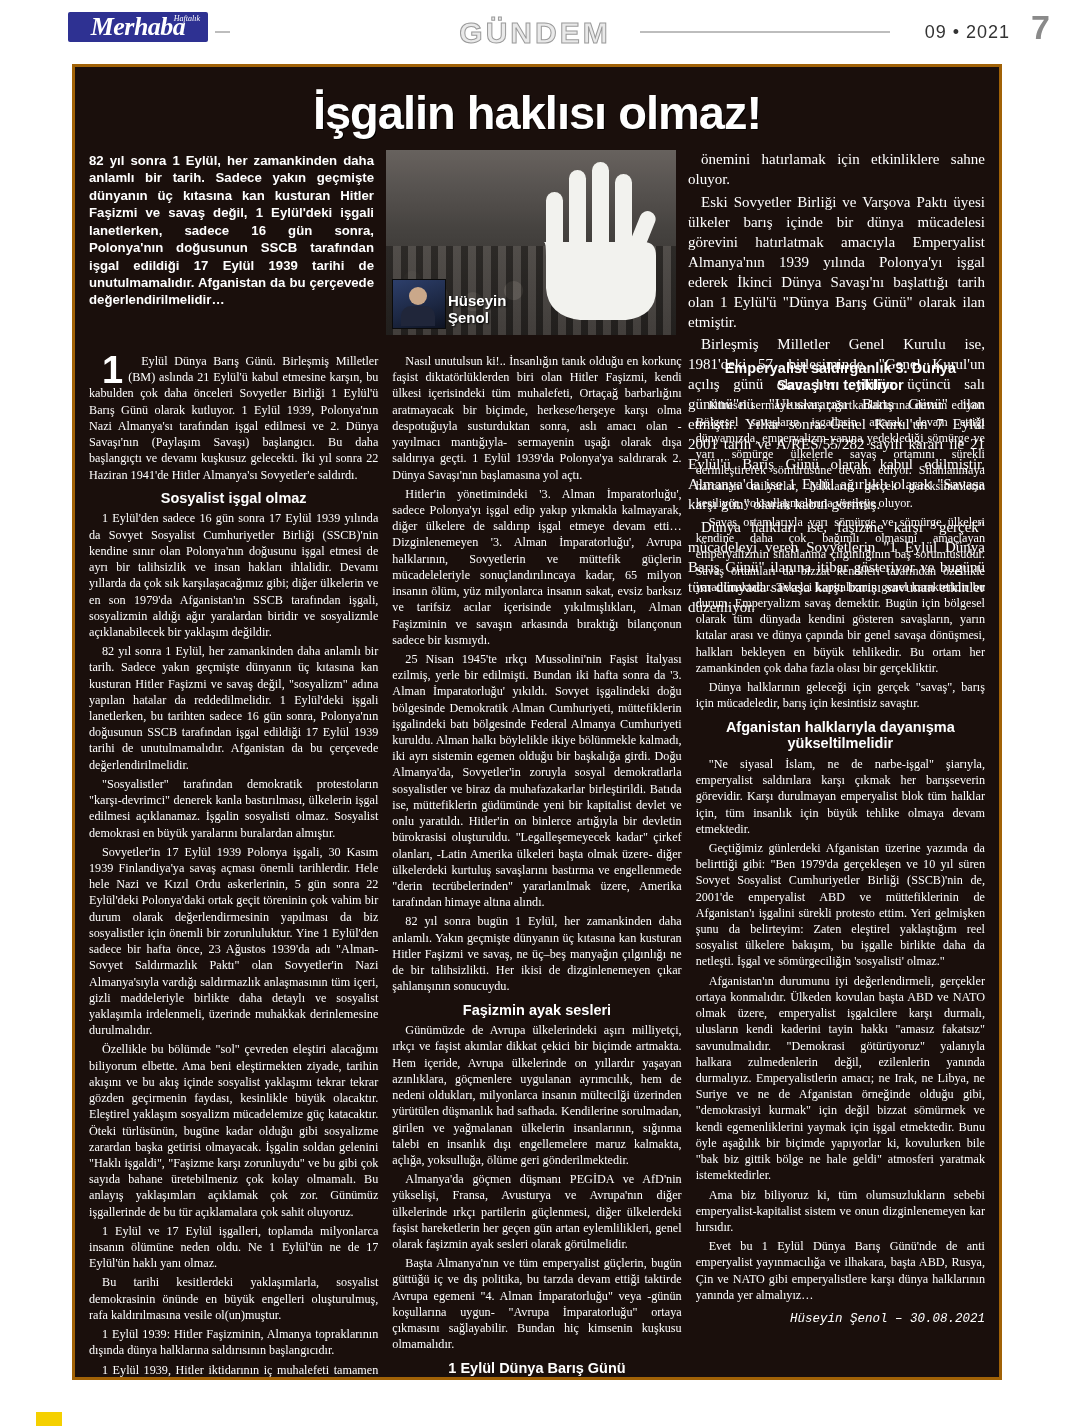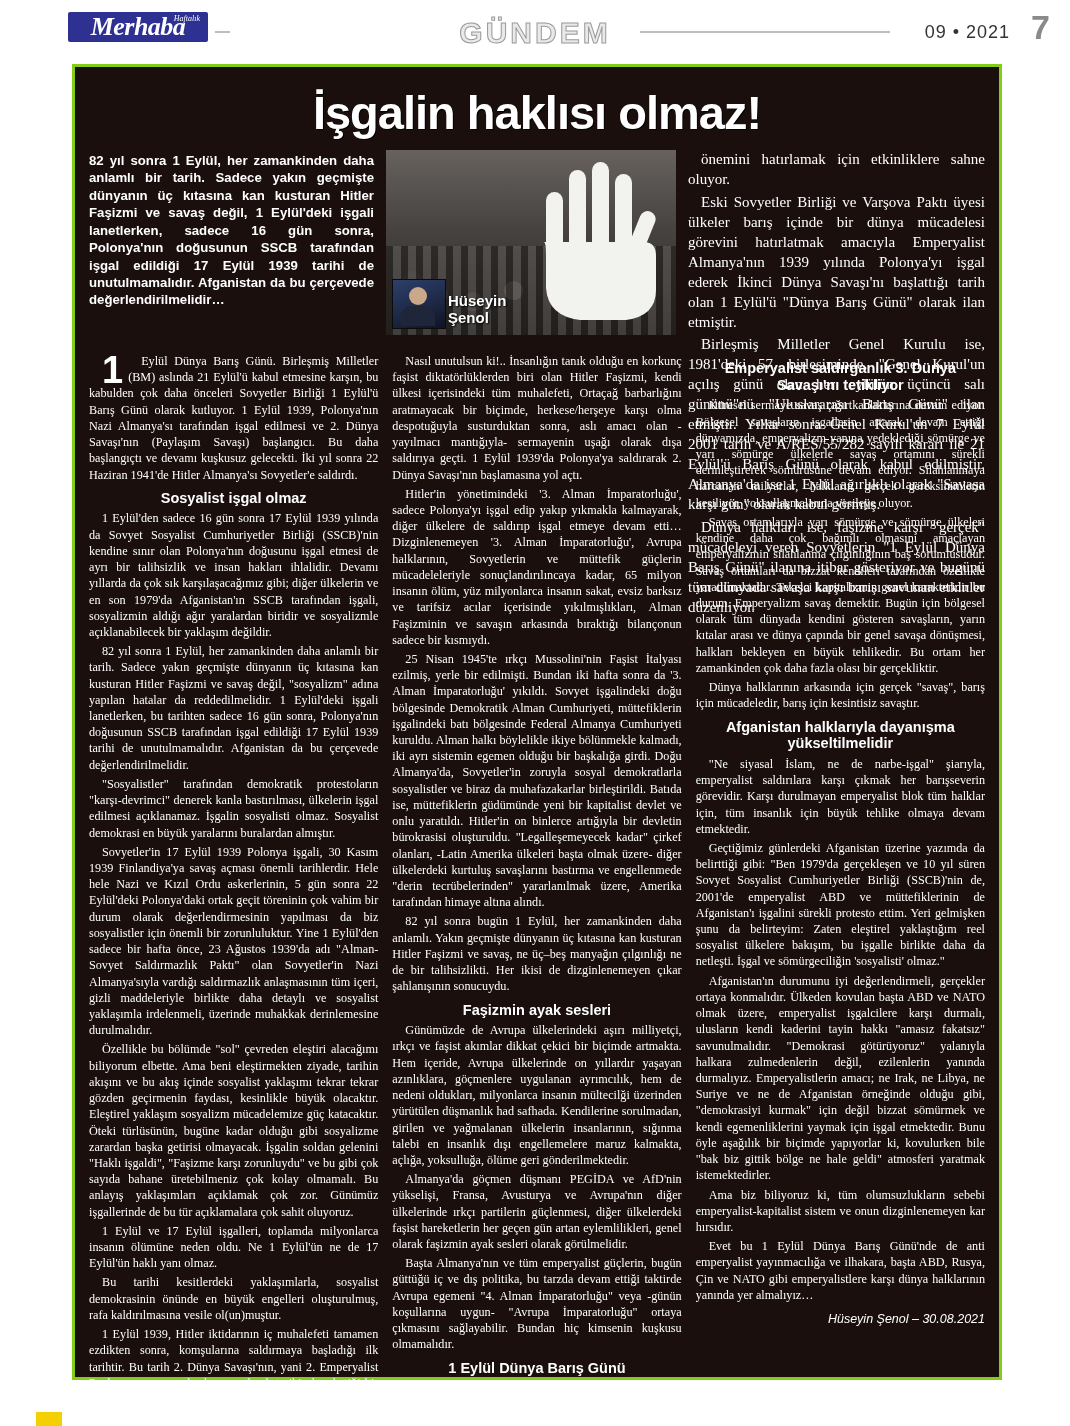--- a/index.html
+++ b/index.html
@@ -90,21 +90,21 @@
     color: #8a8a8a;
   }
 
   
   .article {
     position: absolute;
     left: 72px; top: 64px;
     width: 930px;
     height: 1316px;
     background: #1a0f0c;
-    border: 3px solid #84cc16;
+    border: 3px solid #a16207;
     box-sizing: border-box;
     padding: 10px 14px 8px 14px;
   }
   .headline {
     text-align: center;
     color: #ffffff;
     font-family: "Liberation Sans", sans-serif;
     font-weight: bold;
     font-size: 47px;
     letter-spacing: -1px;
@@ -238,21 +238,21 @@
     float: left;
     font-family: "Liberation Sans", sans-serif;
     font-weight: bold;
     font-size: 38px;
     line-height: 30px;
     padding: 2px 5px 0 0;
     color: #ffffff;
   }
   .signoff {
     text-align: right;
-    font-family: Liberation Sans, sans-serif;
+    font-family: Liberation Mono, monospace;
     font-style: italic;
     font-size: 12.5px;
     color: #ffffff;
     margin-top: 8px;
   }
   .yellow-tab {
     position: absolute;
     left: 36px; bottom: 0;
     width: 26px; height: 14px;
     background: #f5d000;
@@ -315,41 +315,42 @@
         <span class="dropcap">1</span><span>Eylül Dünya Barış Günü. Birleşmiş Milletler (BM) aslında 21 Eylül'ü kabul etmesine karşın, bu kabulden çok daha önceleri Sovyetler Birliği 1 Eylül'ü Barış Günü olarak kutluyor. 1 Eylül 1939, Polonya'nın Nazi Almanya'sı tarafından işgal edilmesi ve 2. Dünya Savaşı'nın (Paylaşım Savaşı) başlangıcı. Bu daha başlangıçtı ve devamı kuşkusuz gelecekti. İki yıl sonra 22 Haziran 1941'de Hitler Almanya'sı Sovyetler'e saldırdı.</span>
       </p>
       <div class="subhead">Sosyalist işgal olmaz</div>
       <p>1 Eylül'den sadece 16 gün sonra 17 Eylül 1939 yılında da Sovyet Sosyalist Cumhuriyetler Birliği (SSCB)'nin kendine sınır olan Polonya'nın doğusunu işgal etmesi de ayrı bir talihsizlik ve insan hakları ihlalidir. Devamı yıllarda da çok sık karşılaşacağımız gibi; diğer ülkelerin ve en son 1979'da Afganistan'ın SSCB tarafından işgali, sosyalizmin aldığı ağır yaralardan biridir ve sosyalizmle açıklanabilecek bir yaklaşım değildir.</p>
       <p>82 yıl sonra 1 Eylül, her zamankinden daha anlamlı bir tarih. Sadece yakın geçmişte dünyanın üç kıtasına kan kusturan Hitler Faşizmi ve savaş değil, "sosyalizm" adına yapılan hatalar da reddedilmelidir. 1 Eylül'deki işgali lanetlerken, bu tarihten sadece 16 gün sonra, Polonya'nın doğusunun SSCB tarafından işgal edildiği 17 Eylül 1939 tarihi de unutulmamalıdır. Afganistan da bu çerçevede değerlendirilmelidir.</p>
       <p>"Sosyalistler" tarafından demokratik protestoların "karşı-devrimci" denerek kanla bastırılması, ülkelerin işgal edilmesi açıklanamaz. İşgalin sosyalisti olmaz. Sosyalist demokrasi en büyük yaralarını buralardan almıştır.</p>
       <p>Sovyetler'in 17 Eylül 1939 Polonya işgali, 30 Kasım 1939 Finlandiya'ya savaş açması önemli tarihlerdir. Hele hele Nazi ve Kızıl Ordu askerlerinin, 5 gün sonra 22 Eylül'deki Polonya'daki ortak geçit töreninin çok vahim bir durum olarak değerlendirmesinin yapılması da biz sosyalistler için önemli bir zorunluluktur. Yine 1 Eylül'den sadece bir hafta önce, 23 Ağustos 1939'da adı "Alman-Sovyet Saldırmazlık Paktı" olan Sovyetler'in Nazi Almanya'sıyla vardığı saldırmazlık anlaşmasının tüm içeri, gizli maddeleriyle birlikte daha detaylı ve sosyalist yaklaşımla irdelenmeli, üzerinde muhakkak derinlemesine durulmalıdır.</p>
       <p>Özellikle bu bölümde "sol" çevreden eleştiri alacağımı biliyorum elbette. Ama beni eleştirmekten ziyade, tarihin akışını ve bu akış içinde sosyalist yaklaşımı tekrar tekrar gözden geçirmenin faydası, kesinlikle büyük olacaktır. Eleştirel yaklaşım sosyalizm mücadelemize güç katacaktır. Öteki türlüsünün, bugüne kadar olduğu gibi sosyalizme zarardan başka getirisi olmayacak. İşgalin soldan gelenini "Haklı işgaldi", "Faşizme karşı zorunluydu" ve bu gibi çok sayıda bahane üretebilmeniz çok kolay olmamalı. Bu anlayış yaklaşımları açıklamak çok zor. Günümüz işgallerinde de bu tür açıklamalara çok sahit oluyoruz.</p>
       <p>1 Eylül ve 17 Eylül işgalleri, toplamda milyonlarca insanın ölümüne neden oldu. Ne 1 Eylül'ün ne de 17 Eylül'ün haklı yanı olmaz.</p>
       <p>Bu tarihi kesitlerdeki yaklaşımlarla, sosyalist demokrasinin önünde en büyük engelleri oluşturulmuş, rafa kaldırılmasına vesile ol(un)muştur.</p>
+      <p>1 Eylül 1939: Hitler Faşizminin, Almanya topraklarının dışında dünya halklarına saldırısının başlangıcıdır.</p>
       <p>1 Eylül 1939, Hitler iktidarının iç muhalefeti tamamen ezdikten sonra, komşularına saldırmaya başladığı ilk tarihtir. Bu tarih 2. Dünya Savaşı'nın, yani 2. Emperyalist Paylaşım savaşının başlangıcı olarak tarihin kaydettiği bir gün. Üzerinden 82 yıl geçmesine rağmen, günün anlamı dünya halklarının hala benliğinde.</p>
     </div>
 
     <div class="col">
       <p>Nasıl unutulsun ki!.. İnsanlığın tanık olduğu en korkunç faşist diktatörlüklerden biri olan Hitler Faşizmi, kendi ülkesi içerisindeki tüm muhalefeti, Ortaçağ barbarlığını aratmayacak bir biçimde, herkese/herşeye karşı olma despotuğuyla susturduktan sonra, aslı amacı olan -yayılmacı mantığıyla- sermayenin uşağı olarak dışa saldırıya geçti. 1 Eylül 1939'da Polonya'ya saldırarak 2. Dünya Savaşı'nın başlamasına yol açtı.</p>
       <p>Hitler'in yönetimindeki '3. Alman İmparatorluğu', sadece Polonya'yı işgal edip yakıp yıkmakla kalmayarak, diğer ülkelere de saldırıp işgal etmeye devam etti… Dizginlenemeyen '3. Alman İmparatorluğu', Avrupa halklarının, Sovyetlerin ve müttefik güçlerin mücadeleleriyle sonuçlandırılıncaya kadar, 65 milyon insanın ölüm, yüz milyonlarca insanın sakat, evsiz barksız ve tarifsiz acılar içerisinde yıkılmışlıkları, Alman Faşizminin ve savaşın arkasında bıraktığı bilançonun sadece bir kısmıydı.</p>
       <p>25 Nisan 1945'te ırkçı Mussolini'nin Faşist İtalyası ezilmiş, yerle bir edilmişti. Bundan iki hafta sonra da '3. Alman İmparatorluğu' yıkıldı. Sovyet işgalindeki doğu bölgesinde Demokratik Alman Cumhuriyeti, müttefiklerin işgalindeki batı bölgesinde Federal Almanya Cumhuriyeti kuruldu. Alman halkı böylelikle ikiye bölünmekle kalmadı, iki ayrı sistemin egemen olduğu bir başkalığa girdi. Doğu Almanya'da, Sovyetler'in zoruyla sosyal demokratlarla sosyalistler ve biraz da muhafazakarlar birleştirildi. Batıda ise, müttefiklerin güdümünde yeni bir kapitalist devlet ve onlu yaratıldı. Hitler'in on binlerce artığıyla bir devletin bürokrasisi oluşturuldu. "Legalleşemeyecek kadar" çirkef olanları, -Latin Amerika ülkeleri başta olmak üzere- diğer ülkelerdeki kurtuluş savaşlarını bastırma ve engellenmede "derin tecrübelerinden" yararlanılmak üzere, Amerika tarafından himaye altına alındı.</p>
       <p>82 yıl sonra bugün 1 Eylül, her zamankinden daha anlamlı. Yakın geçmişte dünyanın üç kıtasına kan kusturan Hitler Faşizmi ve savaş, ne üç–beş manyağın çılgınlığı ne de bir talihsizlikti. Her ikisi de dizginlenemeyen çıkar şahlanışının sonucuydu.</p>
       <div class="subhead">Faşizmin ayak sesleri</div>
       <p>Günümüzde de Avrupa ülkelerindeki aşırı milliyetçi, ırkçı ve faşist akımlar dikkat çekici bir biçimde artmakta. Hem içeride, Avrupa ülkelerinde on yıllardır yaşayan azınlıklara, göçmenlere uygulanan ayrımcılık, hem de nedeni oldukları, milyonlarca insanın mültecilği üzerinden yürütülen düşmanlık had safhada. Kendilerine sorulmadan, girilen ve yağmalanan ülkelerin insanlarının, sığınma talebi en insanlık dışı engellemelere maruz kalmakta, açlığa, yoksulluğa, ölüme geri gönderilmektedir.</p>
       <p>Almanya'da göçmen düşmanı PEGİDA ve AfD'nin yükselişi, Fransa, Avusturya ve Avrupa'nın diğer ülkelerinde ırkçı partilerin güçlenmesi, diğer ülkelerdeki faşist hareketlerin her geçen gün artan eylemlilikleri, genel olarak faşizmin ayak sesleri olarak görülmelidir.</p>
       <p>Başta Almanya'nın ve tüm emperyalist güçlerin, bugün güttüğü iç ve dış politika, bu tarzda devam ettiği taktirde Avrupa egemeni "4. Alman İmparatorluğu" veya -günün koşullarına uygun- "Avrupa İmparatorluğu" ortaya çıkmasını sağlayabilir. Bundan hiç kimsenin kuşkusu olmamalıdır.</p>
       <div class="subhead">1 Eylül Dünya Barış Günü</div>
       <p>1 Eylül Dünya Barış günü, Almanya'nın 1939 yılında Polonya'yı işgal ederek İkinci Dünya Savaşı'nı başlattığı tarihi unutmamak ve savaşa karşı barışın</p>
     </div>
 
     <div class="col">
       <div class="subhead">Emperyalist saldırganlık 3. Dünya Savaşı'nı tetikliyor</div>
       <p>Küresel sermaye savaş çığırtkanlıklarına devam ediyor. Bölgesel savaşların işgallerin artarak devam ettiği dünyamızda, emperyalizm yanına yedeklediği sömürge ve yarı sömürge ülkelerle savaş ortamını sürekli derinleştirerek sömürüsüne devam ediyor. Silahlanmaya harcanan milyarlar, halkların gerçek gereksinimlerin kesiliyor, yoksullaşmalarına vesileye oluyor.</p>
       <p>Savaş ortamlarıyla yarı sömürge ve sömürge ülkeleri kendine daha çok bağımlı olmasını amaçlayan emperyalizmin silahlanma çılgınlığının baş sorumlusudur. Savaş ortamları da bizzat kendileri tarafından özellikle yaratılmaktadır. Tekelci kapitalizmin genel karakteridir bu durum. Emperyalizm savaş demektir. Bugün için bölgesel olarak tüm dünyada kendini gösteren savaşların, yarın kıtalar arası ve dünya çapında bir genel savaşa dönüşmesi, halkları bekleyen en büyük tehlikedir. Bu ortam her zamankinden çok daha fazla olası bir gerçekliktir.</p>
-      <p>Dünya halklarının arkasında için gerçek "savaş", barış için mücadeledir, barış için kesintisiz savaştır.</p>
+      <p>Dünya halklarının geleceği için gerçek "savaş", barış için mücadeledir, barış için kesintisiz savaştır.</p>
       <div class="subhead">Afganistan halklarıyla dayanışma yükseltilmelidir</div>
       <p>"Ne siyasal İslam, ne de narbe-işgal" şiarıyla, emperyalist saldırılara karşı çıkmak her barışseverin görevidir. Karşı durulmayan emperyalist blok tüm halklar için, tüm insanlık için büyük tehlike olmaya devam etmektedir.</p>
       <p>Geçtiğimiz günlerdeki Afganistan üzerine yazımda da belirttiği gibi: "Ben 1979'da gerçekleşen ve 10 yıl süren Sovyet Sosyalist Cumhuriyetler Birliği (SSCB)'nin de, 2001'de emperyalist ABD ve müttefiklerinin de Afganistan'ı işgalini sürekli protesto ettim. Yeri gelmişken şunu da belirteyim: Zaten eleştirel yaklaştığım reel sosyalist ülkelere bakışım, bu işgalle birlikte daha da netleşti. İşgal ve sömürgeciliğin 'sosyalisti' olmaz."</p>
       <p>Afganistan'ın durumunu iyi değerlendirmeli, gerçekler ortaya konmalıdır. Ülkeden kovulan başta ABD ve NATO olmak üzere, emperyalist işgalcilere karşı durmalı, ulusların kendi kaderini tayin hakkı "amasız fakatsız" savunulmalıdır. "Demokrasi götürüyoruz" yalanıyla halkara zulmedenlerin değil, ezilenlerin yanında durmalıyız. Emperyalistlerin amacı; ne Irak, ne Libya, ne Suriye ve ne de Afganistan örneğinde olduğu gibi, "demokrasiyi kurmak" için değil bizzat sömürmek ve kendi egemenliklerini yaymak için işgal etmektedir. Bunu öyle aşağılık bir biçimde yapıyorlar ki, kovulurken bile "bak biz gittik bölge ne hale geldi" atmosferi yaratmak istemektedirler.</p>
       <p>Ama biz biliyoruz ki, tüm olumsuzlukların sebebi emperyalist-kapitalist sistem ve onun dizginlenemeyen kar hırsıdır.</p>
       <p>Evet bu 1 Eylül Dünya Barış Günü'nde de anti emperyalist yayınmacılığa ve ilhakara, başta ABD, Rusya, Çin ve NATO gibi emperyalistlere karşı dünya halklarının yanında yer almalıyız…</p>
       <div class="signoff">Hüseyin Şenol – 30.08.2021</div>
     </div>
   </div>
 </div>

